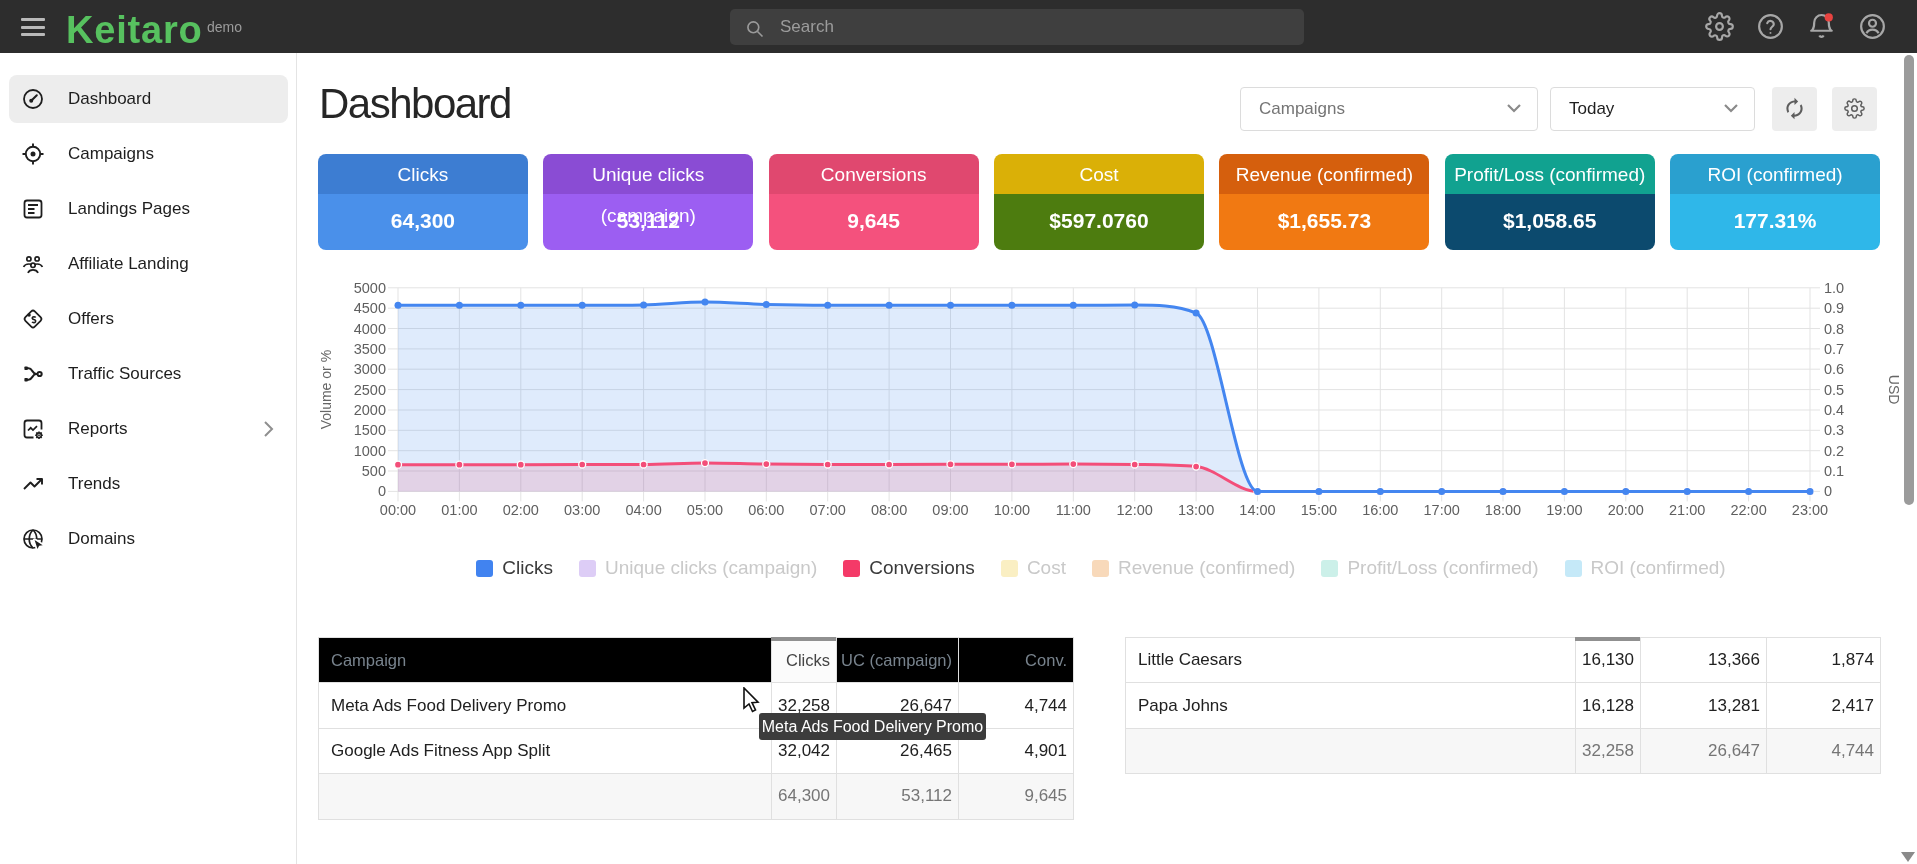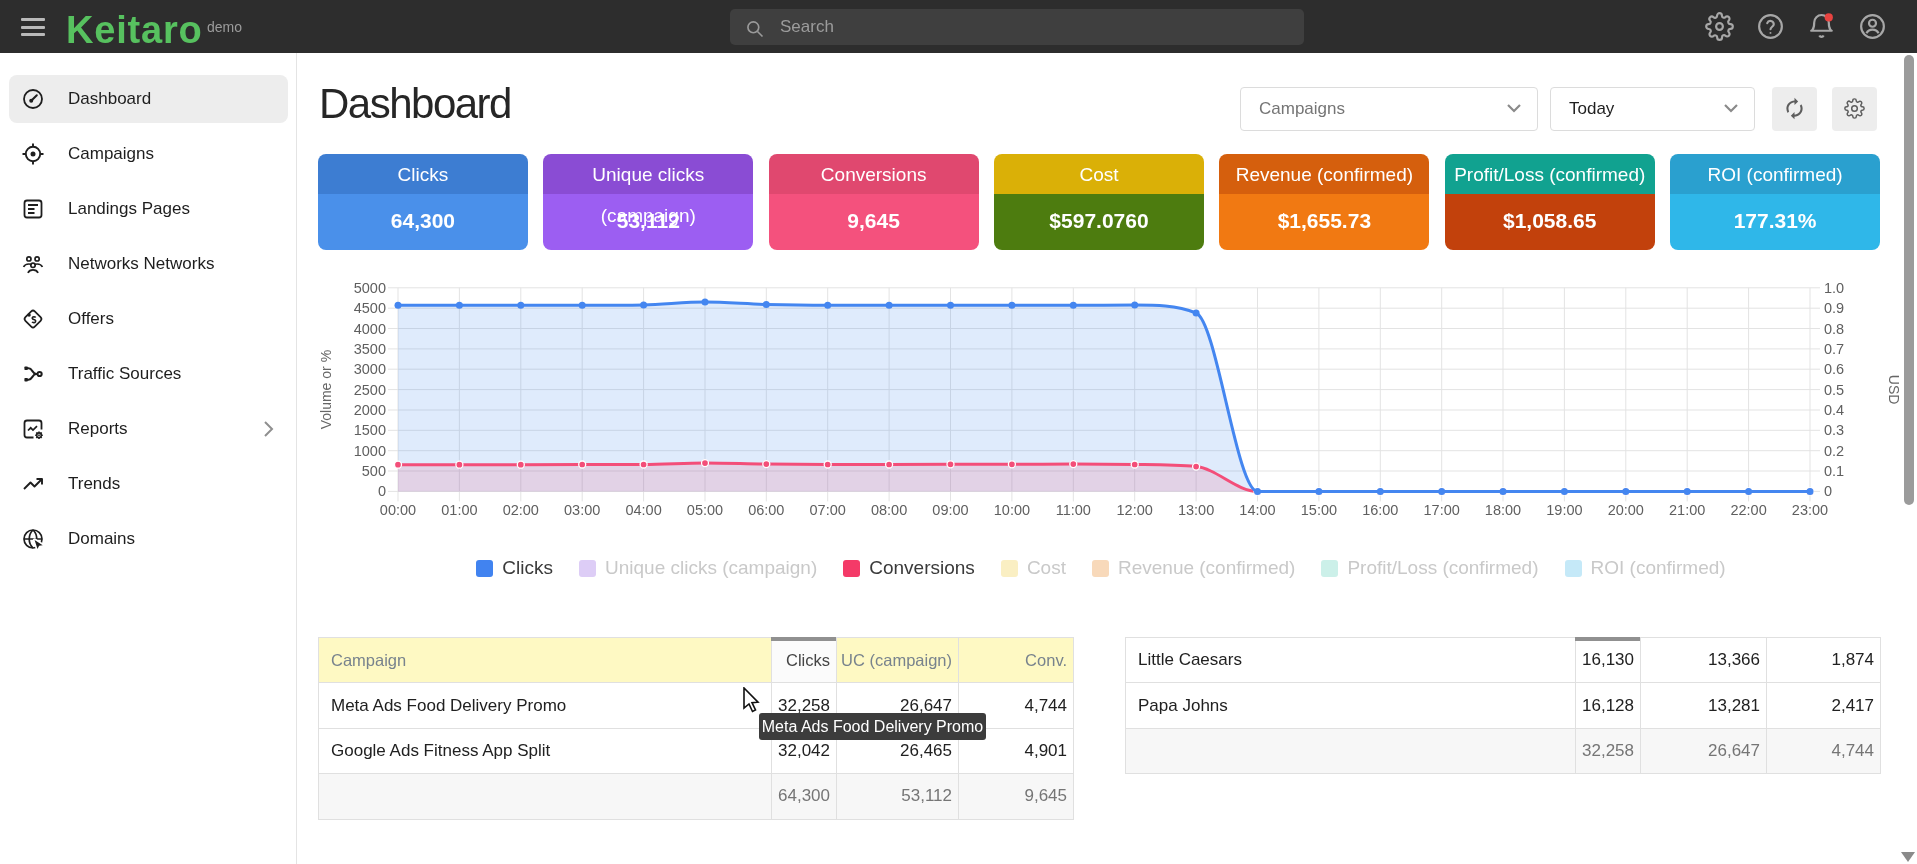--- a/index.html
+++ b/index.html
@@ -30,21 +30,21 @@
 .card { flex:1; height:96px; border-radius:8px; overflow:hidden; color:#fff; text-align:center; }
 .card .t { height:40px; line-height:41px; font-size:19px; }
 .card .v { height:56px; line-height:54px; font-size:21px; font-weight:700; }
 .legend { position:absolute; left:0; top:504px; width:1606px; display:flex; justify-content:center; gap:26px; font-size:19px; }
 .legend .it { display:flex; align-items:center; gap:9px; color:#3a3a3a; }
 .legend .it.off { color:#c9c9c9; }
 .legend .sw { width:17px; height:17px; border-radius:3px; }
 table { border-collapse:collapse; font-size:17px; table-layout:fixed; }
 .tbl { position:absolute; top:584px; }
 td,th { height:45.4px; padding:0 12px; font-weight:400; border-top:1px solid #e0e0e0; overflow:hidden; white-space:nowrap; }
-tr.hdr td { color:#78838d; background:#fef9c3; font-size:16.5px; }
+tr.hdr td { color:#78838d; background:#000000; font-size:16.5px; }
 tr.hdr td.sorted { color:#454545; background:#fbfbfb; }
 tr.ftr td { color:#757575; background:#f7f7f7; }
 td.n { text-align:right; padding:0 6px 0 4px; border-left:1px solid #e0e0e0; }
 .tbl table { border:1px solid #e0e0e0; }
 td.dark { color:#212121; }
 .sortbar { position:absolute; top:0; height:4px; background:#909090; }
 .tooltip { position:absolute; left:461px; top:660px; width:227px; height:27px; background:#3c3c3c; border-radius:3px;
   color:#fff; font-size:16px; text-align:center; line-height:27px; z-index:30; }
 .sbthumb { position:absolute; left:1904px; top:55px; width:10px; height:450px; background:#9b9b9b; border-radius:5px; z-index:50; }
 .sbarrow { position:absolute; left:1901px; top:852px; width:0; height:0; border-left:7px solid transparent;
@@ -93,21 +93,21 @@
     <div class="card">
         <div class="t" style="background:#dab007;">Cost</div>
         <div class="v" style="background:#4d7c0f;">$597.0760</div>
       </div>
     <div class="card">
         <div class="t" style="background:#d55f0d;">Revenue (confirmed)</div>
         <div class="v" style="background:#f17912;">$1,655.73</div>
       </div>
     <div class="card">
         <div class="t" style="background:#11a290;">Profit/Loss (confirmed)</div>
-        <div class="v" style="background:#c2410c;">$1,058.65</div>
+        <div class="v" style="background:#0c4a6e;">$1,058.65</div>
       </div>
     <div class="card">
         <div class="t" style="background:#2aa0cf;">ROI (confirmed)</div>
         <div class="v" style="background:#2fb7e9;">177.31%</div>
       </div>
   </div>
 <svg style="position:absolute;left:0px;top:212px;" width="1606" height="292" viewBox="298 265 1606 292">
 <g stroke="#e3e3e3" stroke-width="1">
         <line x1="388" y1="491.4" x2="1820" y2="491.4"></line>
         <line x1="388" y1="471.0" x2="1820" y2="471.0"></line>
@@ -396,21 +396,21 @@
       <span>Landings Pages</span>
     </div>
   <div class="mi" style="top:187px;">
       <svg width="24" height="24" viewBox="0 0 24 24" fill="none" stroke="#1e1e1e" stroke-width="1.7">
         <circle cx="7.9" cy="6.9" r="2.1"></circle>
         <circle cx="16.1" cy="6.9" r="2.1"></circle>
         <path d="M2.6 15c0.8-1.9 2.6-3 5.3-3 1.1 0 2.1 0.2 2.9 0.6M21.4 15c-0.8-1.9-2.6-3-5.3-3-1.1 0-2.1 0.2-2.9 0.6"></path>
         <circle cx="12" cy="13.3" r="2.2"></circle>
         <path d="M6.9 20.8c0.9-1.9 2.8-3 5.1-3s4.2 1.1 5.1 3"></path>
       </svg>
-      <span>Networks Networks</span>
+      <span>Affiliate Landing</span>
     </div>
   <div class="mi" style="top:242px;">
       <svg width="24" height="24" viewBox="0 0 25 25" fill="none" stroke="#1e1e1e" stroke-width="1.8">
         <g transform="rotate(45 12.5 12.5)">
           <rect x="5.6" y="5.6" width="13.8" height="13.8" rx="2.6"></rect>
         </g>
         <circle cx="8.4" cy="8.4" r="1.8" fill="#1e1e1e" stroke="none"></circle>
         <path d="M15.3 10.9c-0.7-1-2.9-1.1-3.5 0.1-0.5 1.1 0.7 1.7 1.7 2.1 1.1 0.4 2.3 1.1 1.6 2.3-0.7 1.2-2.9 1.1-3.6 0.1" stroke-width="1.6"></path>
       </svg>
       <span>Offers</span>

